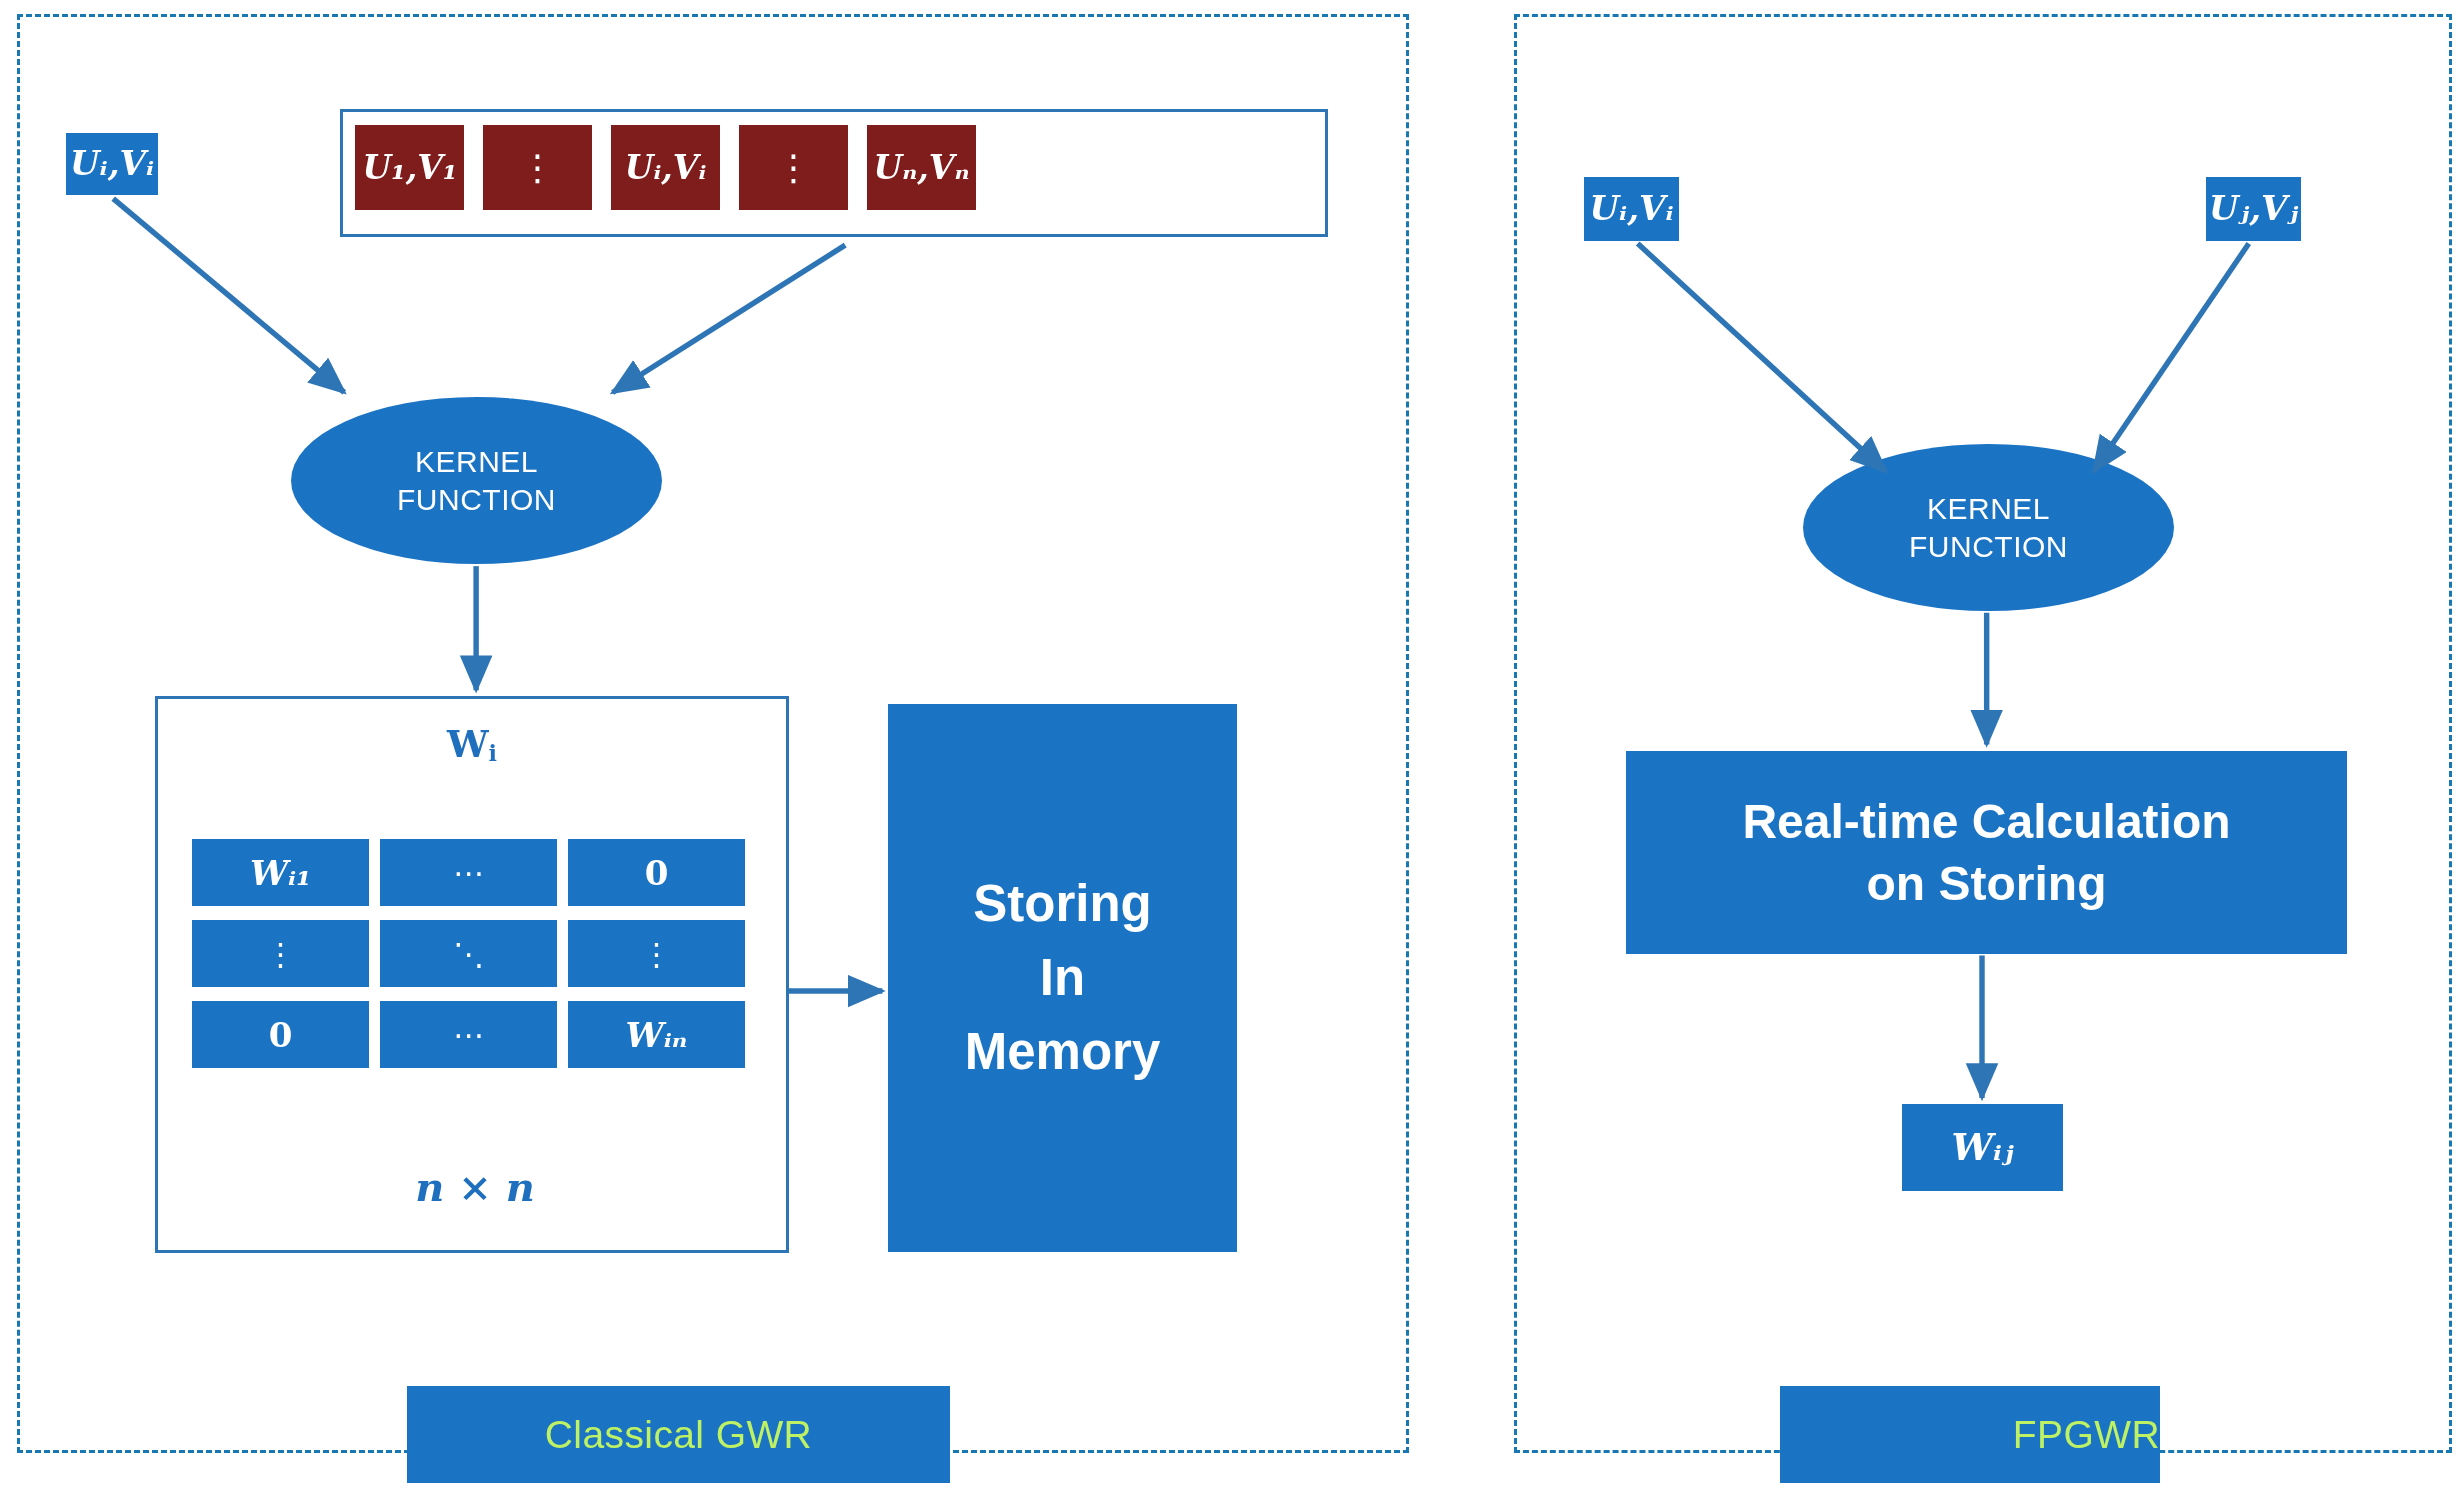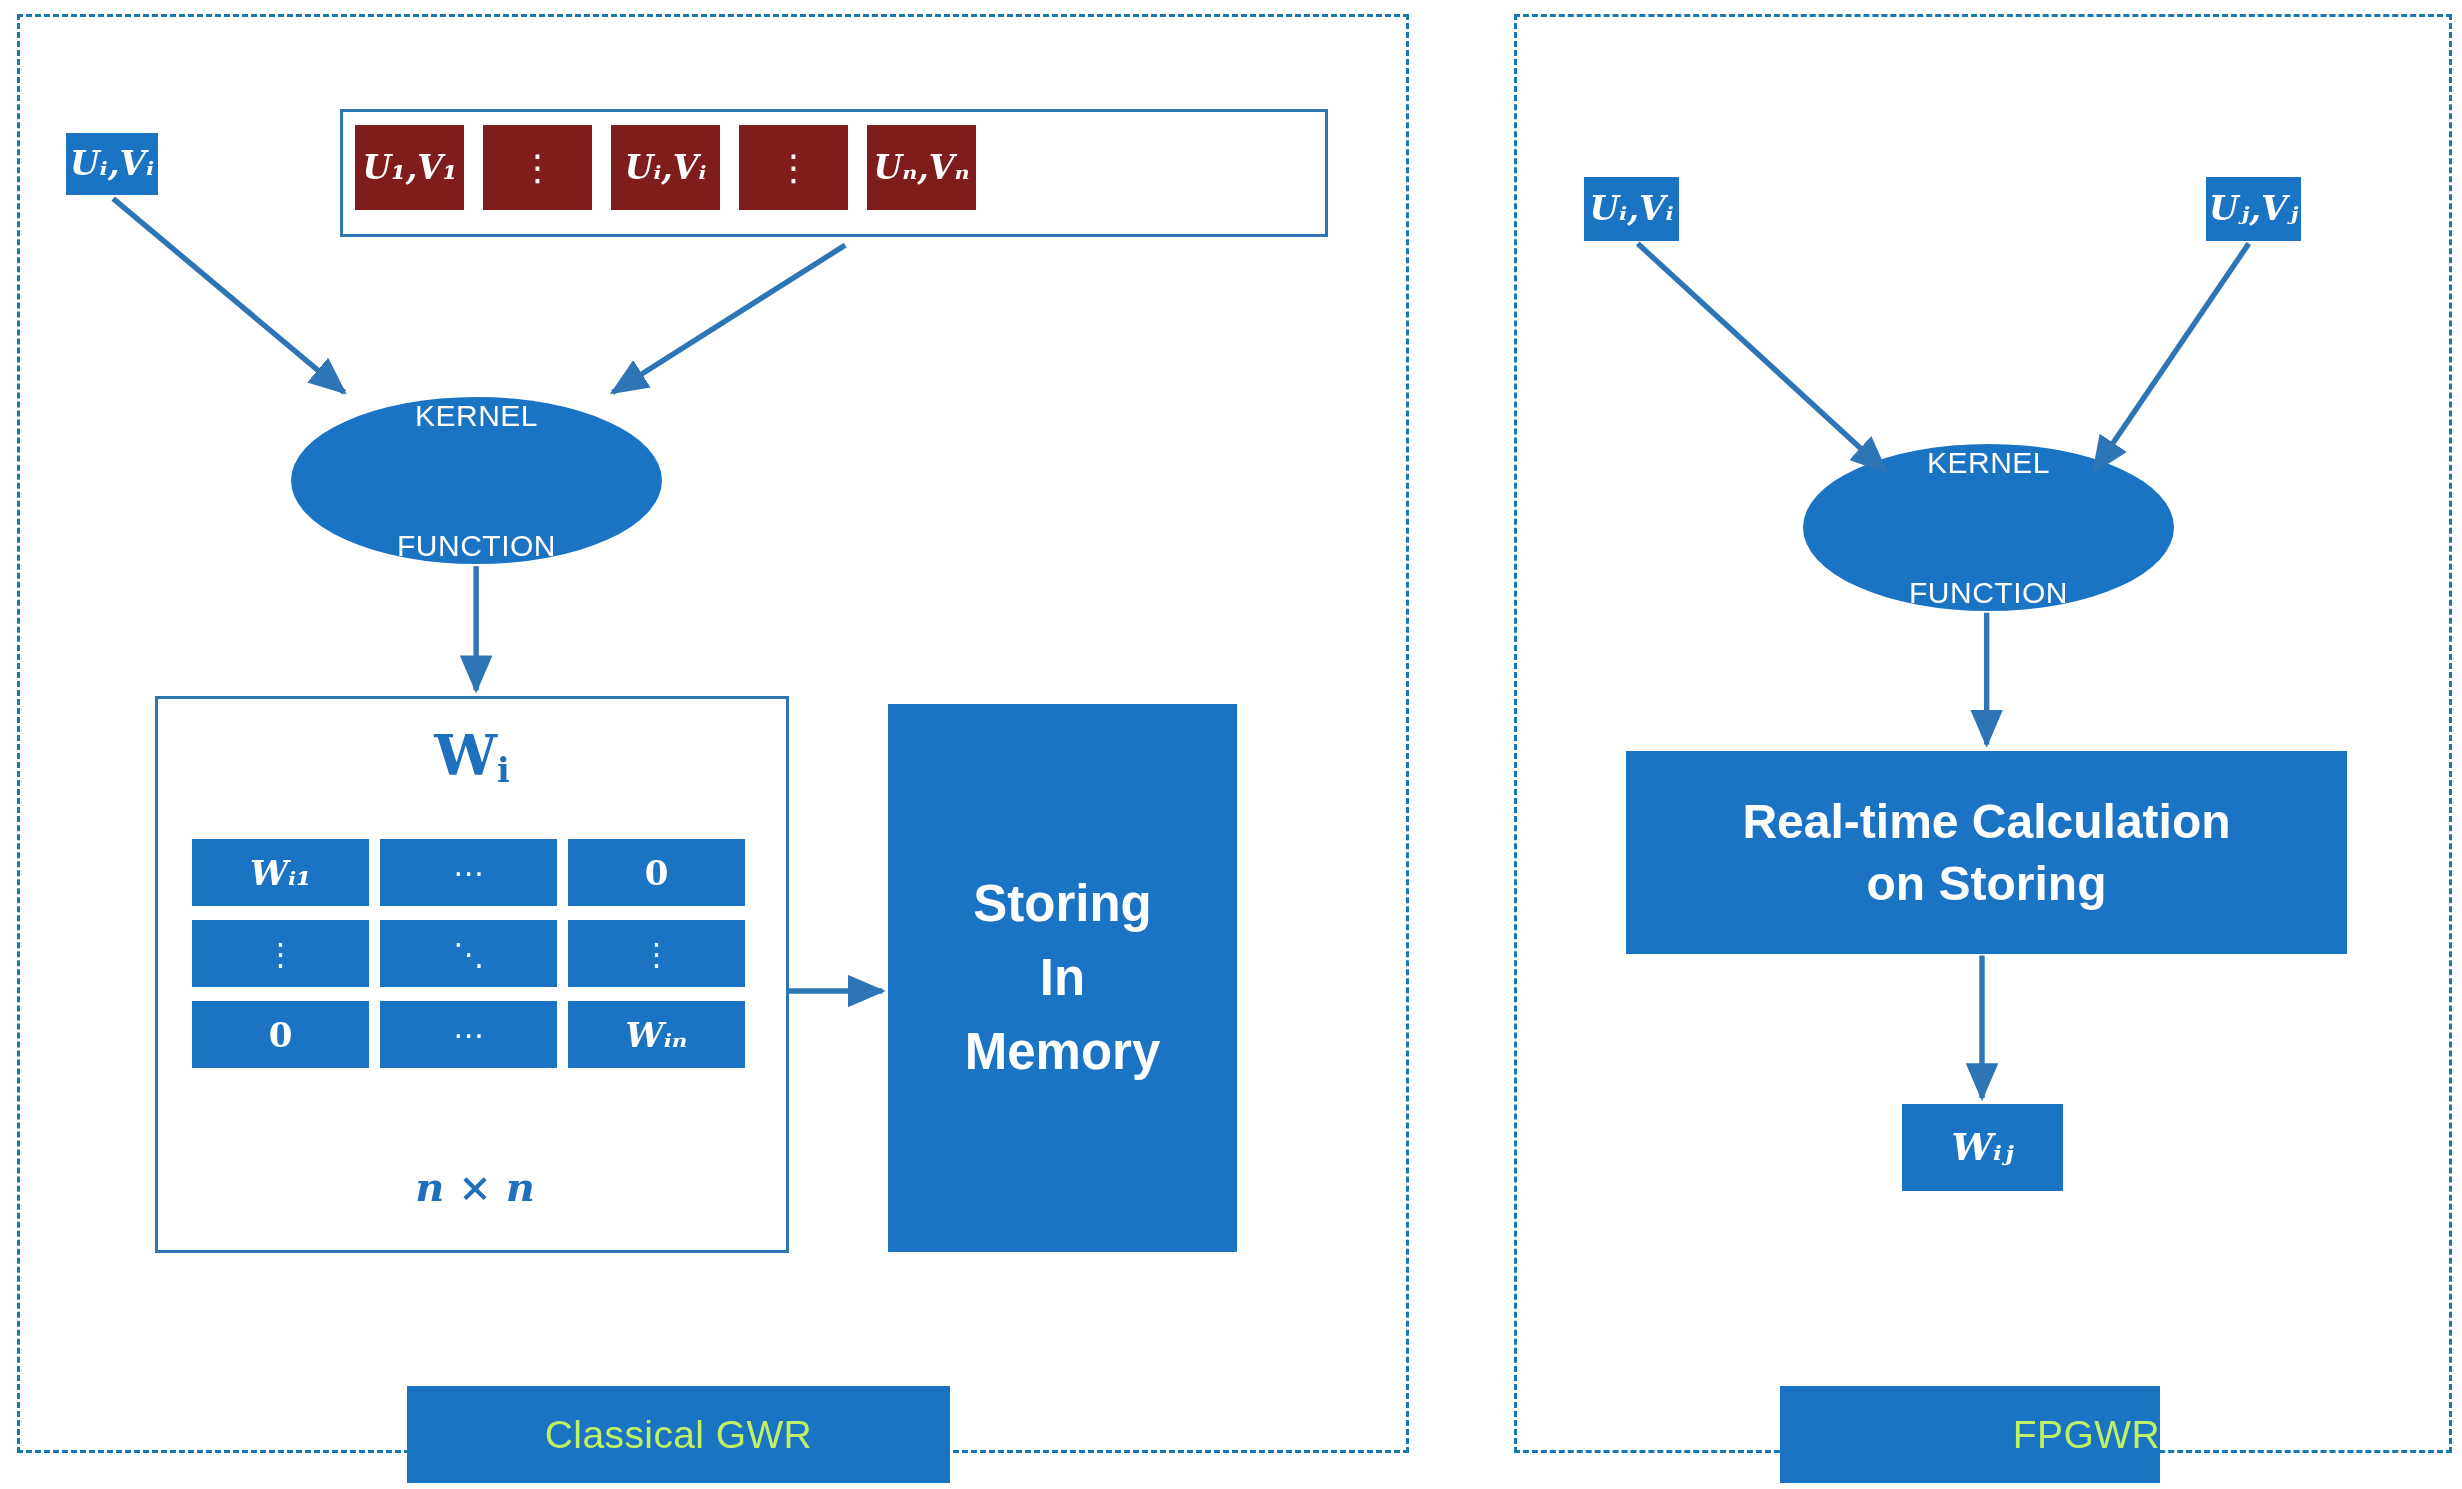--- a/index.html
+++ b/index.html
@@ -73,21 +73,21 @@
   }
 
   
   .ellipse {
     position: absolute;
     background: #1B73C4;
     border-radius: 50%;
     display: flex;
     flex-direction: column;
     align-items: center;
-    justify-content: space-between;
+    justify-content: center;
     color: #ffffff;
     font-size: 30px;
     letter-spacing: 0.5px;
     line-height: 1.25;
     font-weight: 400;
   }
 
   
   #matrix-frame {
     position: absolute;
@@ -96,21 +96,21 @@
     border: 3.1px solid #2E75B6;
     box-sizing: border-box;
   }
   #matrix-title {
     position: absolute;
     left: 0; right: 0; top: 23px;
     text-align: center;
     color: #1F6FBF;
     font-family: "DejaVu Serif", "Liberation Serif", serif;
     font-weight: 700;
-    font-size: 56px;
+    font-size: 37px;
   }
   #matrix-title sub { font-size: 0.6em; vertical-align: -0.2em; }
   #matrix-grid {
     position: absolute;
     left: 34px; top: 140px;
     display: grid;
     grid-template-columns: repeat(3, 177px);
     grid-template-rows: repeat(3, 67px);
     gap: 14px 11px;
   }

